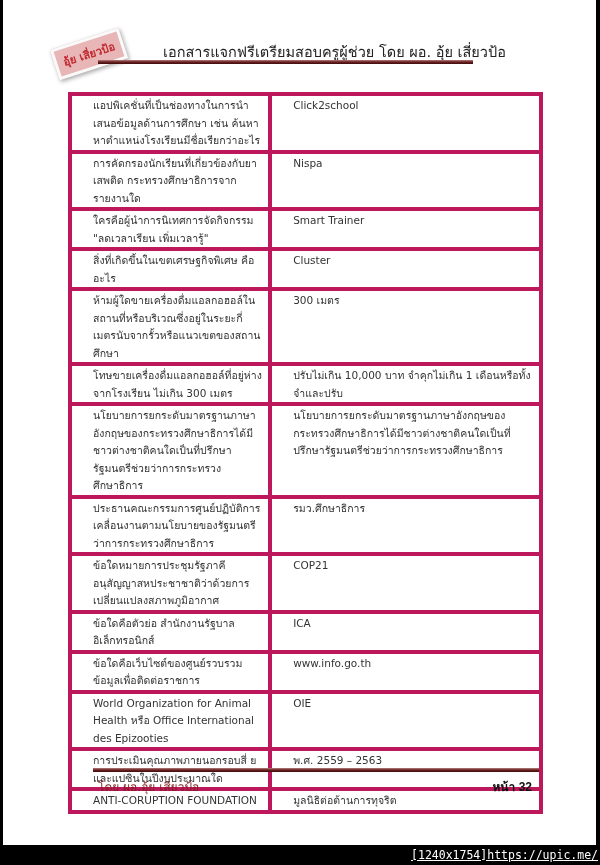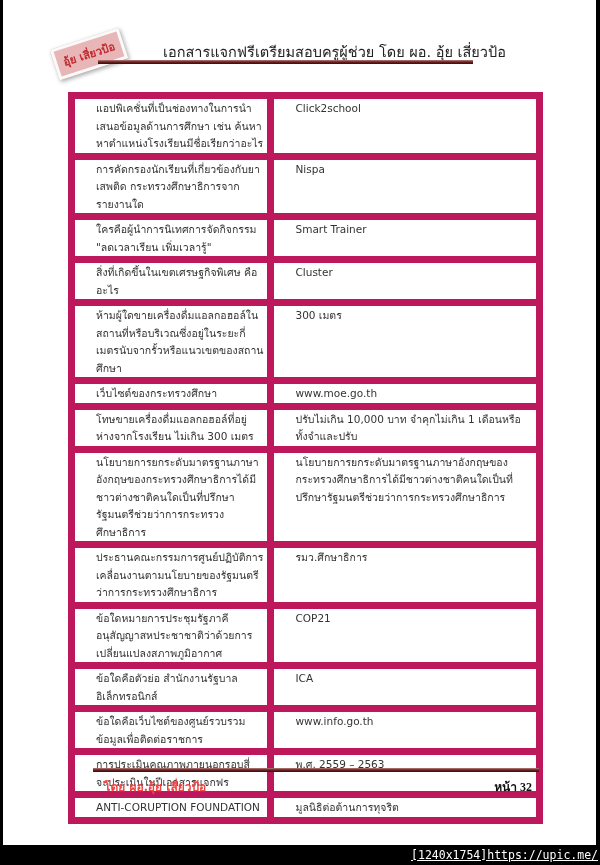--- a/index.html
+++ b/index.html
@@ -60,48 +60,48 @@
       position: absolute;
       left: 65px;
       top: 92px;
       width: 475px;
       border-collapse: collapse;
       font-size: 10.5px;
       color: #333;
       line-height: 17.5px;
     }
     .table td {
-      border: 7px solid #be185d;
+      border: 4px solid #be185d;
       vertical-align: top;
       padding: 1px 4px 0 21px;
     }
     .table td.q { width: 188px; }
     .table td.a { width: 269px; margin-top: 24px; }
     .footer-rule {
       position: absolute;
       left: 90px;
       top: 768px;
       width: 446px;
       height: 4px;
       background: linear-gradient(#b48080, #6b1f1f 50%, #3e0e0e);
     }
     .footer-left {
       position: absolute;
-      left: 101px;
+      left: 95px;
       top: 777px;
       font-family: "DejaVu Serif", "Liberation Serif", serif;
-      font-weight: bold;
+      font-weight: normal;
       font-size: 12px;
-      color: #ef4444;
+      color: #7f1d1d;
     }
     .footer-right {
       position: absolute;
       right: 64px;
       top: 777px;
-      font-family: Liberation Serif, serif;
+      font-family: Liberation Sans, sans-serif;
       font-weight: bold;
       font-size: 12px;
       color: #111;
     }
     .watermark {
       position: absolute;
       right: 2px;
       bottom: 3px;
       color: #fff;
       font-family: "DejaVu Sans Mono", "Liberation Mono", monospace;
@@ -135,24 +135,20 @@
       </tr>
       <tr>
         <td class="q">สิ่งที่เกิดขึ้นในเขตเศรษฐกิจพิเศษ คืออะไร</td>
         <td class="a">Cluster</td>
       </tr>
       <tr>
         <td class="q">ห้ามผู้ใดขายเครื่องดื่มแอลกอฮอล์ในสถานที่หรือบริเวณซึ่งอยู่ในระยะกี่เมตรนับจากรั้วหรือแนวเขตของสถานศึกษา</td>
         <td class="a">300 เมตร</td>
       </tr>
       <tr>
-        <td class="q">เว็บไซต์ของกระทรวงศึกษา</td>
-        <td class="a">www.moe.go.th</td>
-      </tr>
-      <tr>
         <td class="q">โทษขายเครื่องดื่มแอลกอฮอล์ที่อยู่ห่างจากโรงเรียน ไม่เกิน 300 เมตร</td>
         <td class="a">ปรับไม่เกิน 10,000 บาท จำคุกไม่เกิน 1 เดือนหรือทั้งจำและปรับ</td>
       </tr>
       <tr>
         <td class="q">นโยบายการยกระดับมาตรฐานภาษาอังกฤษของกระทรวงศึกษาธิการได้มีชาวต่างชาติคนใดเป็นที่ปรึกษารัฐมนตรีช่วยว่าการกระทรวงศึกษาธิการ</td>
         <td class="a">นโยบายการยกระดับมาตรฐานภาษาอังกฤษของกระทรวงศึกษาธิการได้มีชาวต่างชาติคนใดเป็นที่ปรึกษารัฐมนตรีช่วยว่าการกระทรวงศึกษาธิการ</td>
       </tr>
       <tr>
         <td class="q">ประธานคณะกรรมการศูนย์ปฏิบัติการเคลื่อนงานตามนโยบายของรัฐมนตรีว่าการกระทรวงศึกษาธิการ</td>
         <td class="a">รมว.ศึกษาธิการ</td>
@@ -163,21 +159,25 @@
       </tr>
       <tr>
         <td class="q">ข้อใดคือตัวย่อ สำนักงานรัฐบาลอิเล็กทรอนิกส์</td>
         <td class="a">ICA</td>
       </tr>
       <tr>
         <td class="q">ข้อใดคือเว็บไซต์ของศูนย์รวบรวมข้อมูลเพื่อติดต่อราชการ</td>
         <td class="a">www.info.go.th</td>
       </tr>
       <tr>
-        <td class="q">การประเมินคุณภาพภายนอกรอบสี่ จะประเมินในปีเอกสารแจกฟร</td>
+        <td class="q">World Organization for Animal Health หรือ Office International des Epizooties</td>
+        <td class="a">OIE</td>
+      </tr>
+      <tr>
+        <td class="q">การประเมินคุณภาพภายนอกรอบสี่ ยและแปซินในปีงบประมาณใด</td>
         <td class="a">พ.ศ. 2559 – 2563</td>
       </tr>
       <tr>
         <td class="q">ANTI-CORUPTION FOUNDATION</td>
         <td class="a">มูลนิธิต่อต้านการทุจริต</td>
       </tr>
     </tbody>
   </table>
 
   <div class="footer-rule"></div>

